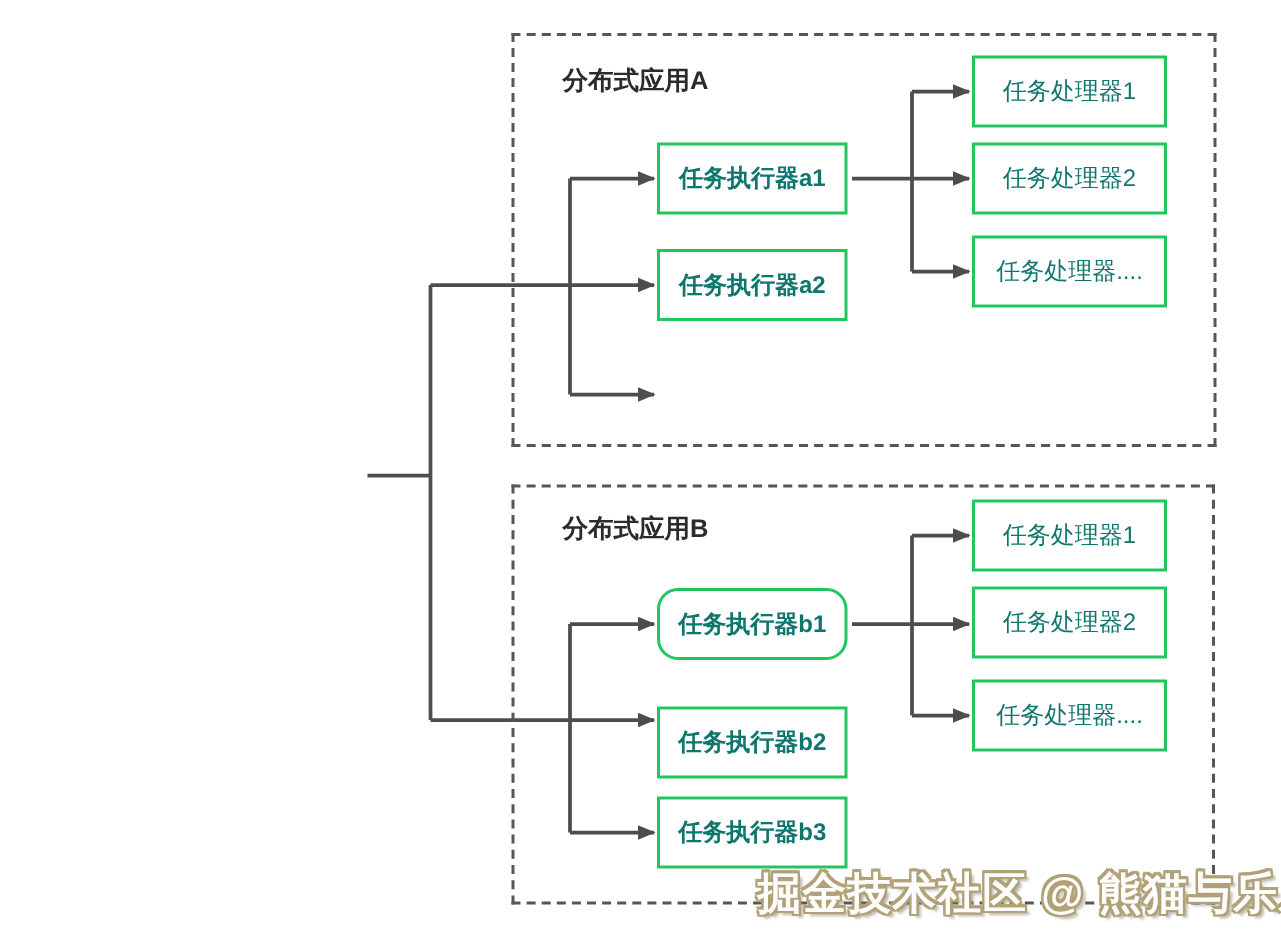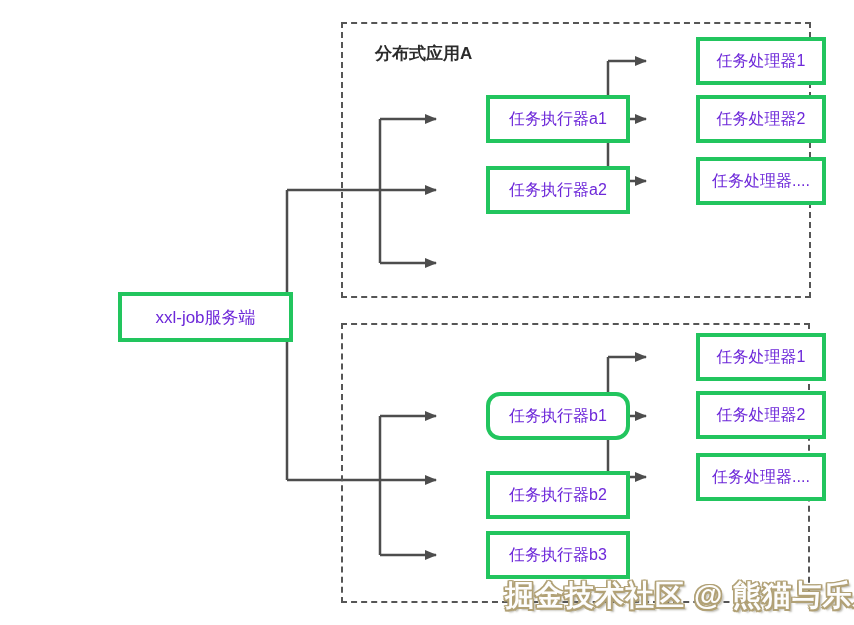--- a/index.html
+++ b/index.html
@@ -31,36 +31,35 @@
     font-size: 17px;
     font-weight: bold;
     color: #2b2b2b;
     white-space: nowrap;
   }
   .title-a { left: 375px; top: 42px; }
   .title-b { left: 375px; top: 341px; }
   .box {
     position: absolute;
     box-sizing: border-box;
-    border: 4px solid #22c55e;
+    border: 2px solid #22c55e;
     background: #ffffff;
     display: flex;
     align-items: center;
     justify-content: center;
     font-size: 16px;
-    color: #6d28d9;
+    color: #0f766e;
     white-space: nowrap;
-    margin-left: 48px;
   }
   .server {
     left: 70px; top: 292px;
     width: 175px; height: 50px;
     font-size: 17px;
   }
-  .exec { left: 438px; width: 144px; height: 48px; }
+  .exec { left: 438px; width: 127px; height: 48px; font-weight: bold; }
   .proc { left: 648px; width: 130px; height: 48px; }
   .a-e1 { top: 95px;  }
   .a-e2 { top: 166px; }
   .a-e3 { top: 239px; }
   .a-p1 { top: 37px;  }
   .a-p2 { top: 95px;  }
   .a-p3 { top: 157px; }
   .b-e1 { top: 392px; border-radius: 14px; }
   .b-e2 { top: 471px; }
   .b-e3 { top: 531px; text-align: right; }
@@ -122,22 +121,22 @@
       <path d="M608,357 V477"></path>
       <path d="M608,357 H646" marker-end="url(#arrow)"></path>
       <path d="M608,477 H646" marker-end="url(#arrow)"></path>
     </g>
   </svg>
 
   <div class="cluster cluster-a"></div>
   <div class="cluster cluster-b"></div>
 
   <div class="cluster-title title-a">分布式应用A</div>
+  <div class="cluster-title title-b">分布式应用B</div>
 
-  <div class="box server">xxl-job服务端</div>
 
   <div class="box exec a-e1">任务执行器a1</div>
   <div class="box exec a-e2">任务执行器a2</div>
 
   <div class="box proc a-p1">任务处理器1</div>
   <div class="box proc a-p2">任务处理器2</div>
   <div class="box proc a-p3">任务处理器....</div>
 
   <div class="box exec b-e1">任务执行器b1</div>
   <div class="box exec b-e2">任务执行器b2</div>

